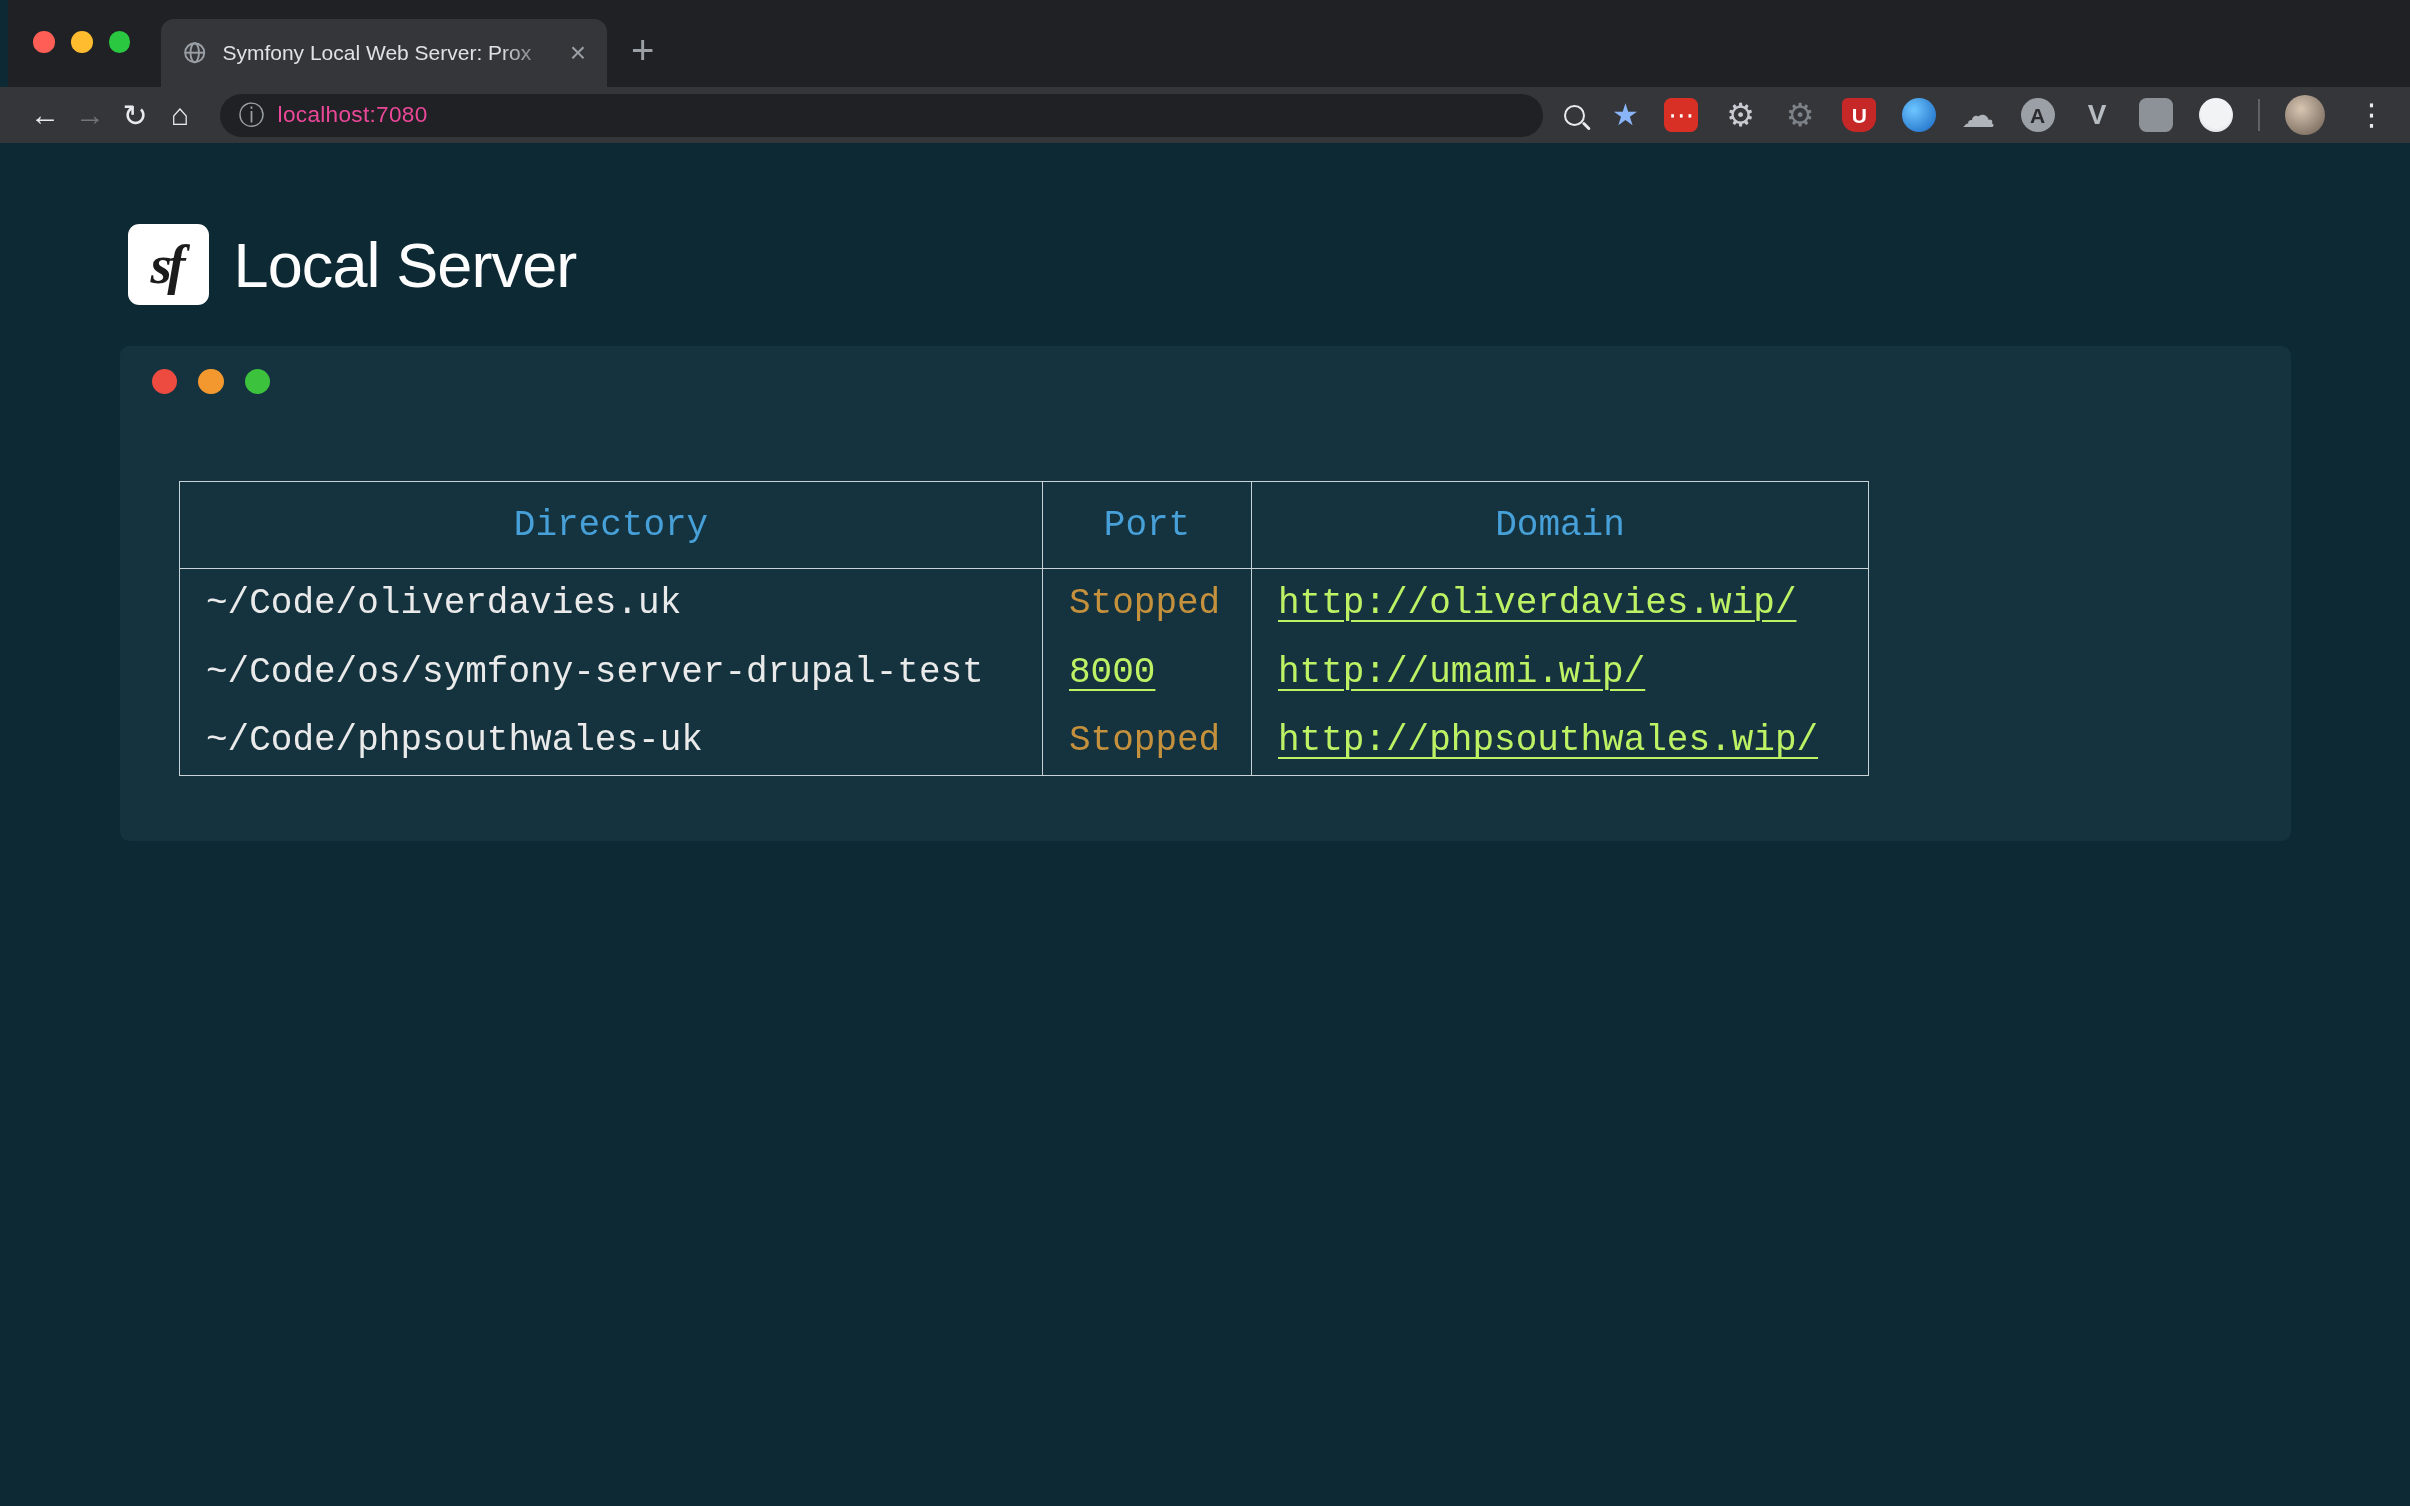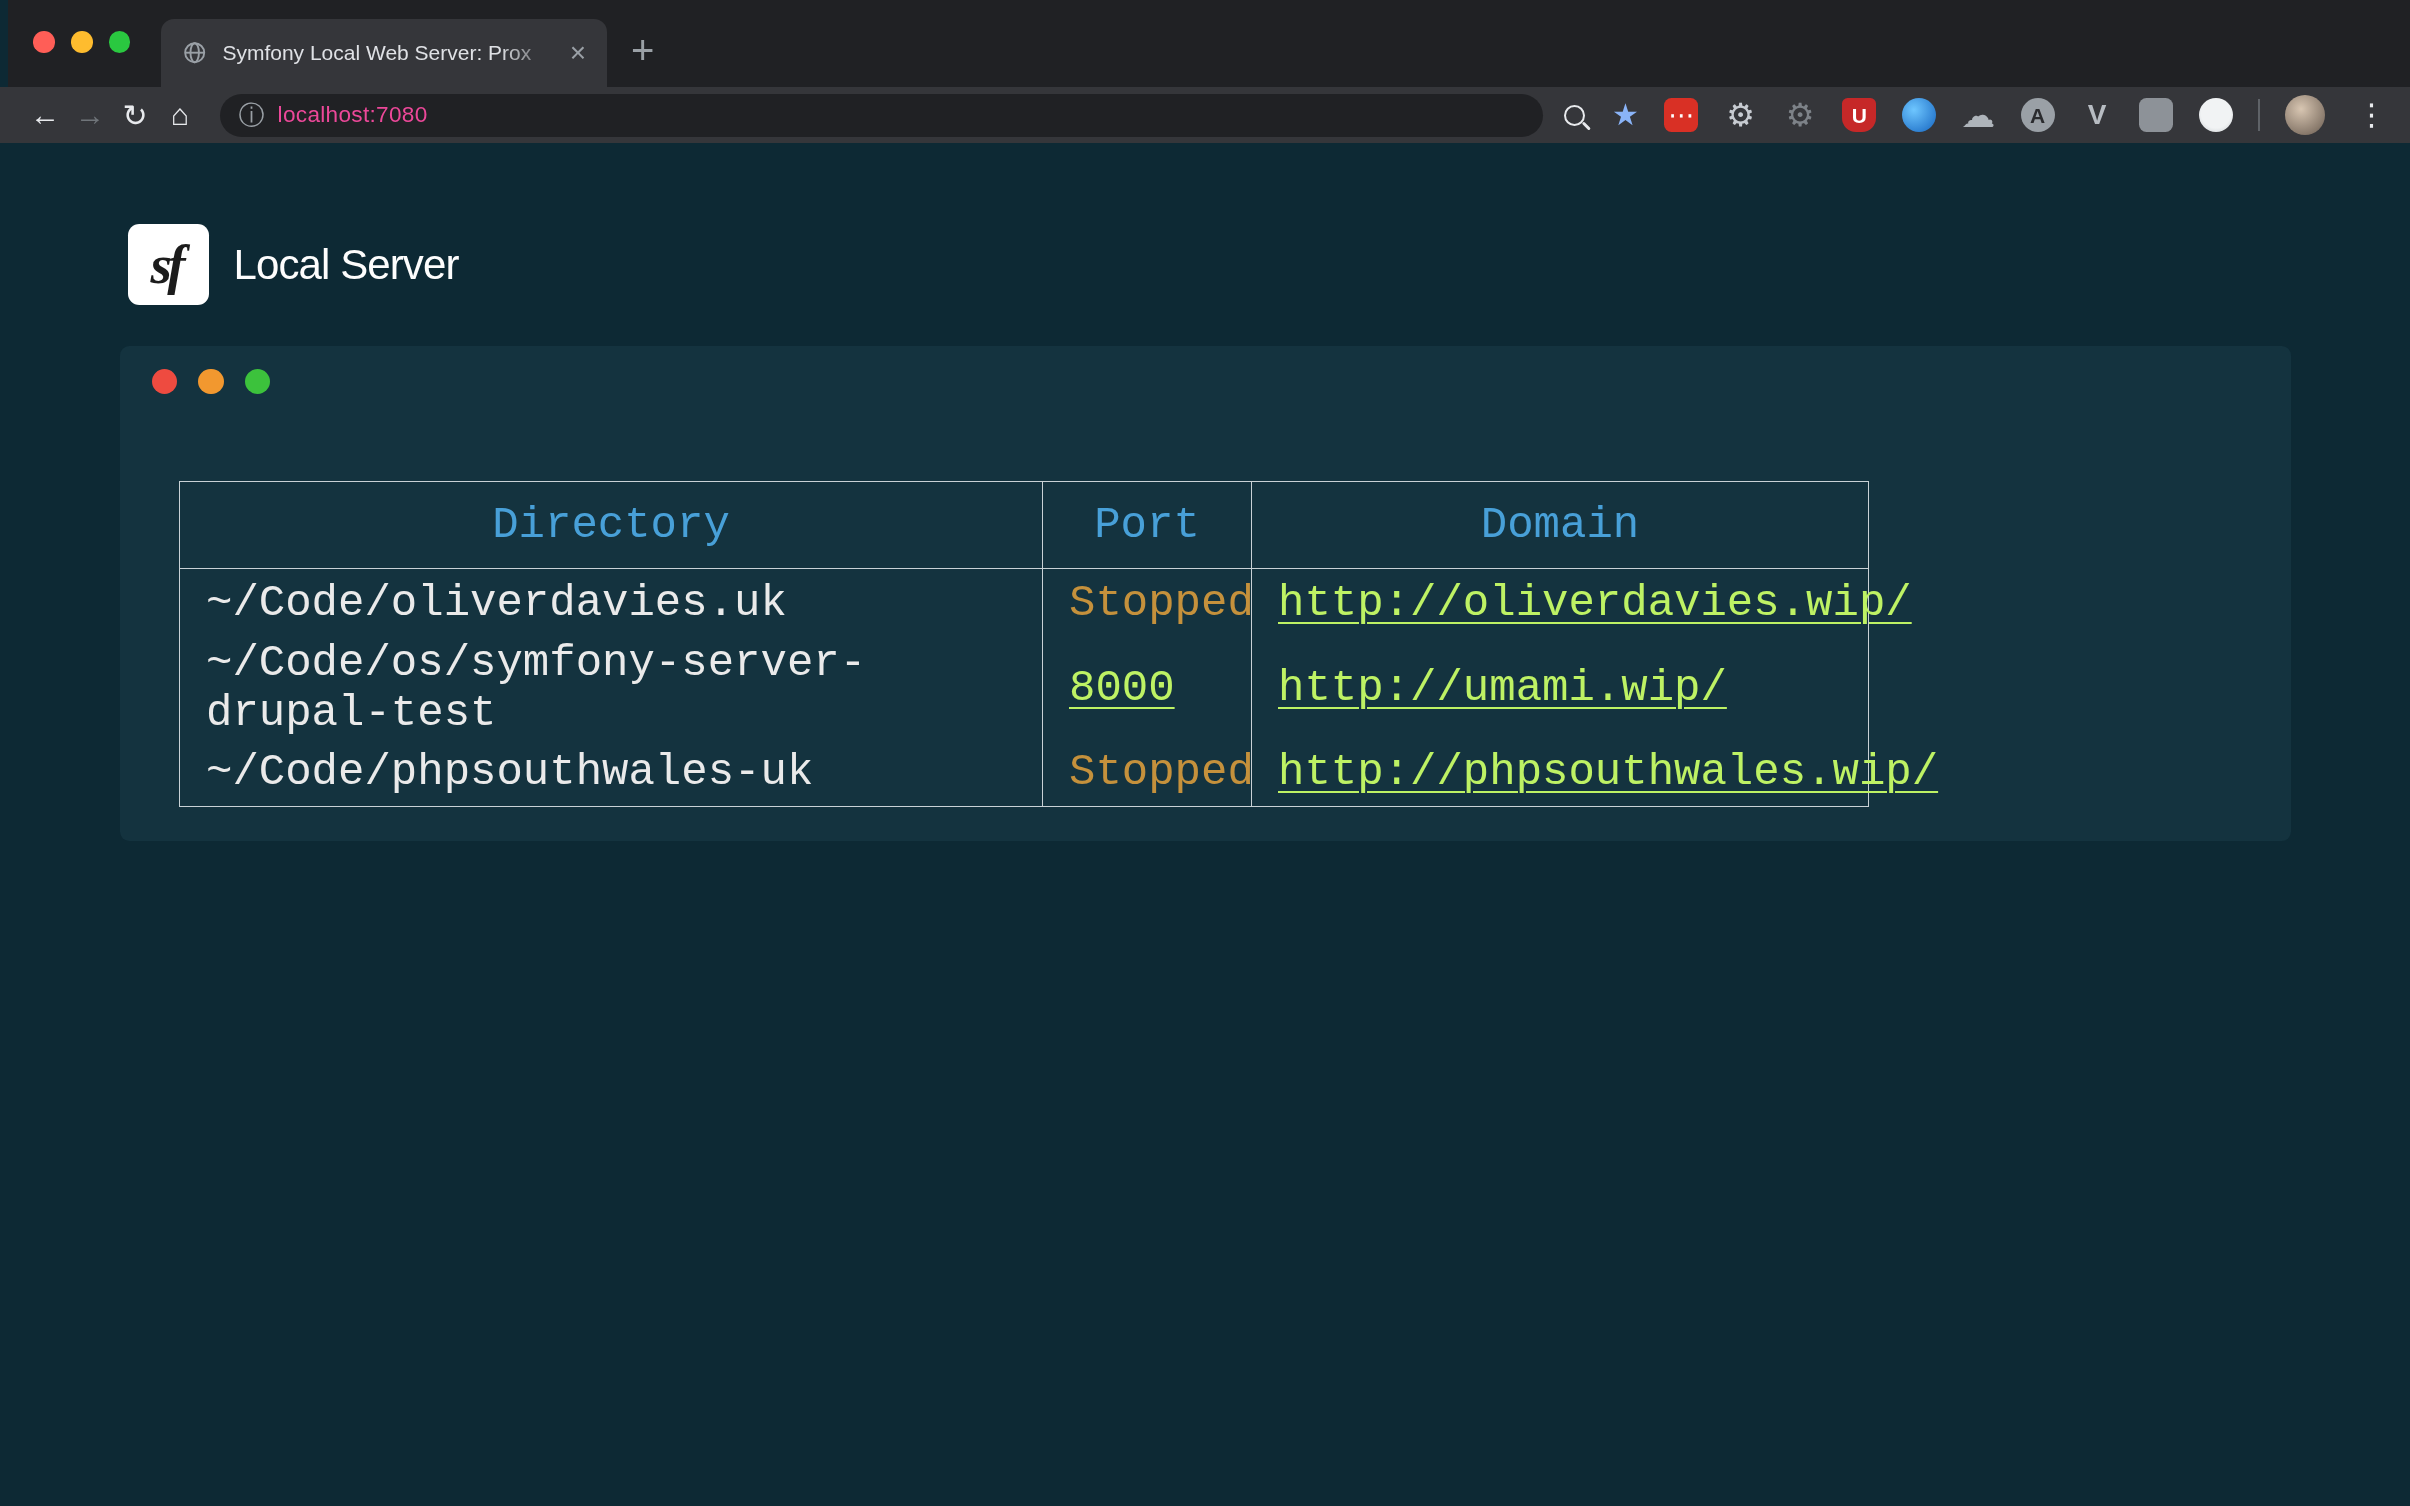--- a/index.html
+++ b/index.html
@@ -66,35 +66,35 @@
 
   .logo-row { position:absolute; left:128px; top:81px; display:flex; align-items:center; gap:24.5px; }
   .sf-logo {
     width:81px; height:81px; background:#fff; border-radius:11.3px;
     display:flex; align-items:center; justify-content:center;
   }
   .sf-glyph {
     font-family:"Liberation Serif", serif; font-style:italic; font-weight:bold;
     font-size:55px; color:#1c1c1c; letter-spacing:-4.7px; padding-right:5.6px;
   }
-  .page-title { font-size:42px; color:#fdfdfd; letter-spacing:-0.9px; }
+  .page-title { font-size:63px; color:#fdfdfd; letter-spacing:-0.9px; }
 
   .card {
     position:absolute; left:120px; top:203px; width:2171px; height:495px;
     background:#14333f; border-radius:9.4px;
   }
   .card-dots { position:absolute; left:32px; top:22.6px; display:flex; gap:21px; }
   .card-dot { width:25.4px; height:25.4px; border-radius:50%; }
 
   table.server-table {
     position:absolute; left:59px; top:135px; width:1688px;
     border-collapse:collapse; table-layout:fixed;
     border:1.9px solid #c9d2d6;
     font-family:"Liberation Mono", "DejaVu Sans Mono", monospace;
-    font-size:44px;
+    font-size:36px;
   }
   .server-table col.c1 { width:863px; }
   .server-table col.c2 { width:209px; }
   .server-table col.c3 { width:617px; }
   .server-table th {
     height:87px; color:#48a0d8; font-weight:normal; text-align:center;
     border-bottom:1.9px solid #c9d2d6;
   }
   .server-table td { height:69px; vertical-align:middle; padding-left:26px; color:#eaeaea; }
   .server-table th:nth-child(2), .server-table td:nth-child(2),

